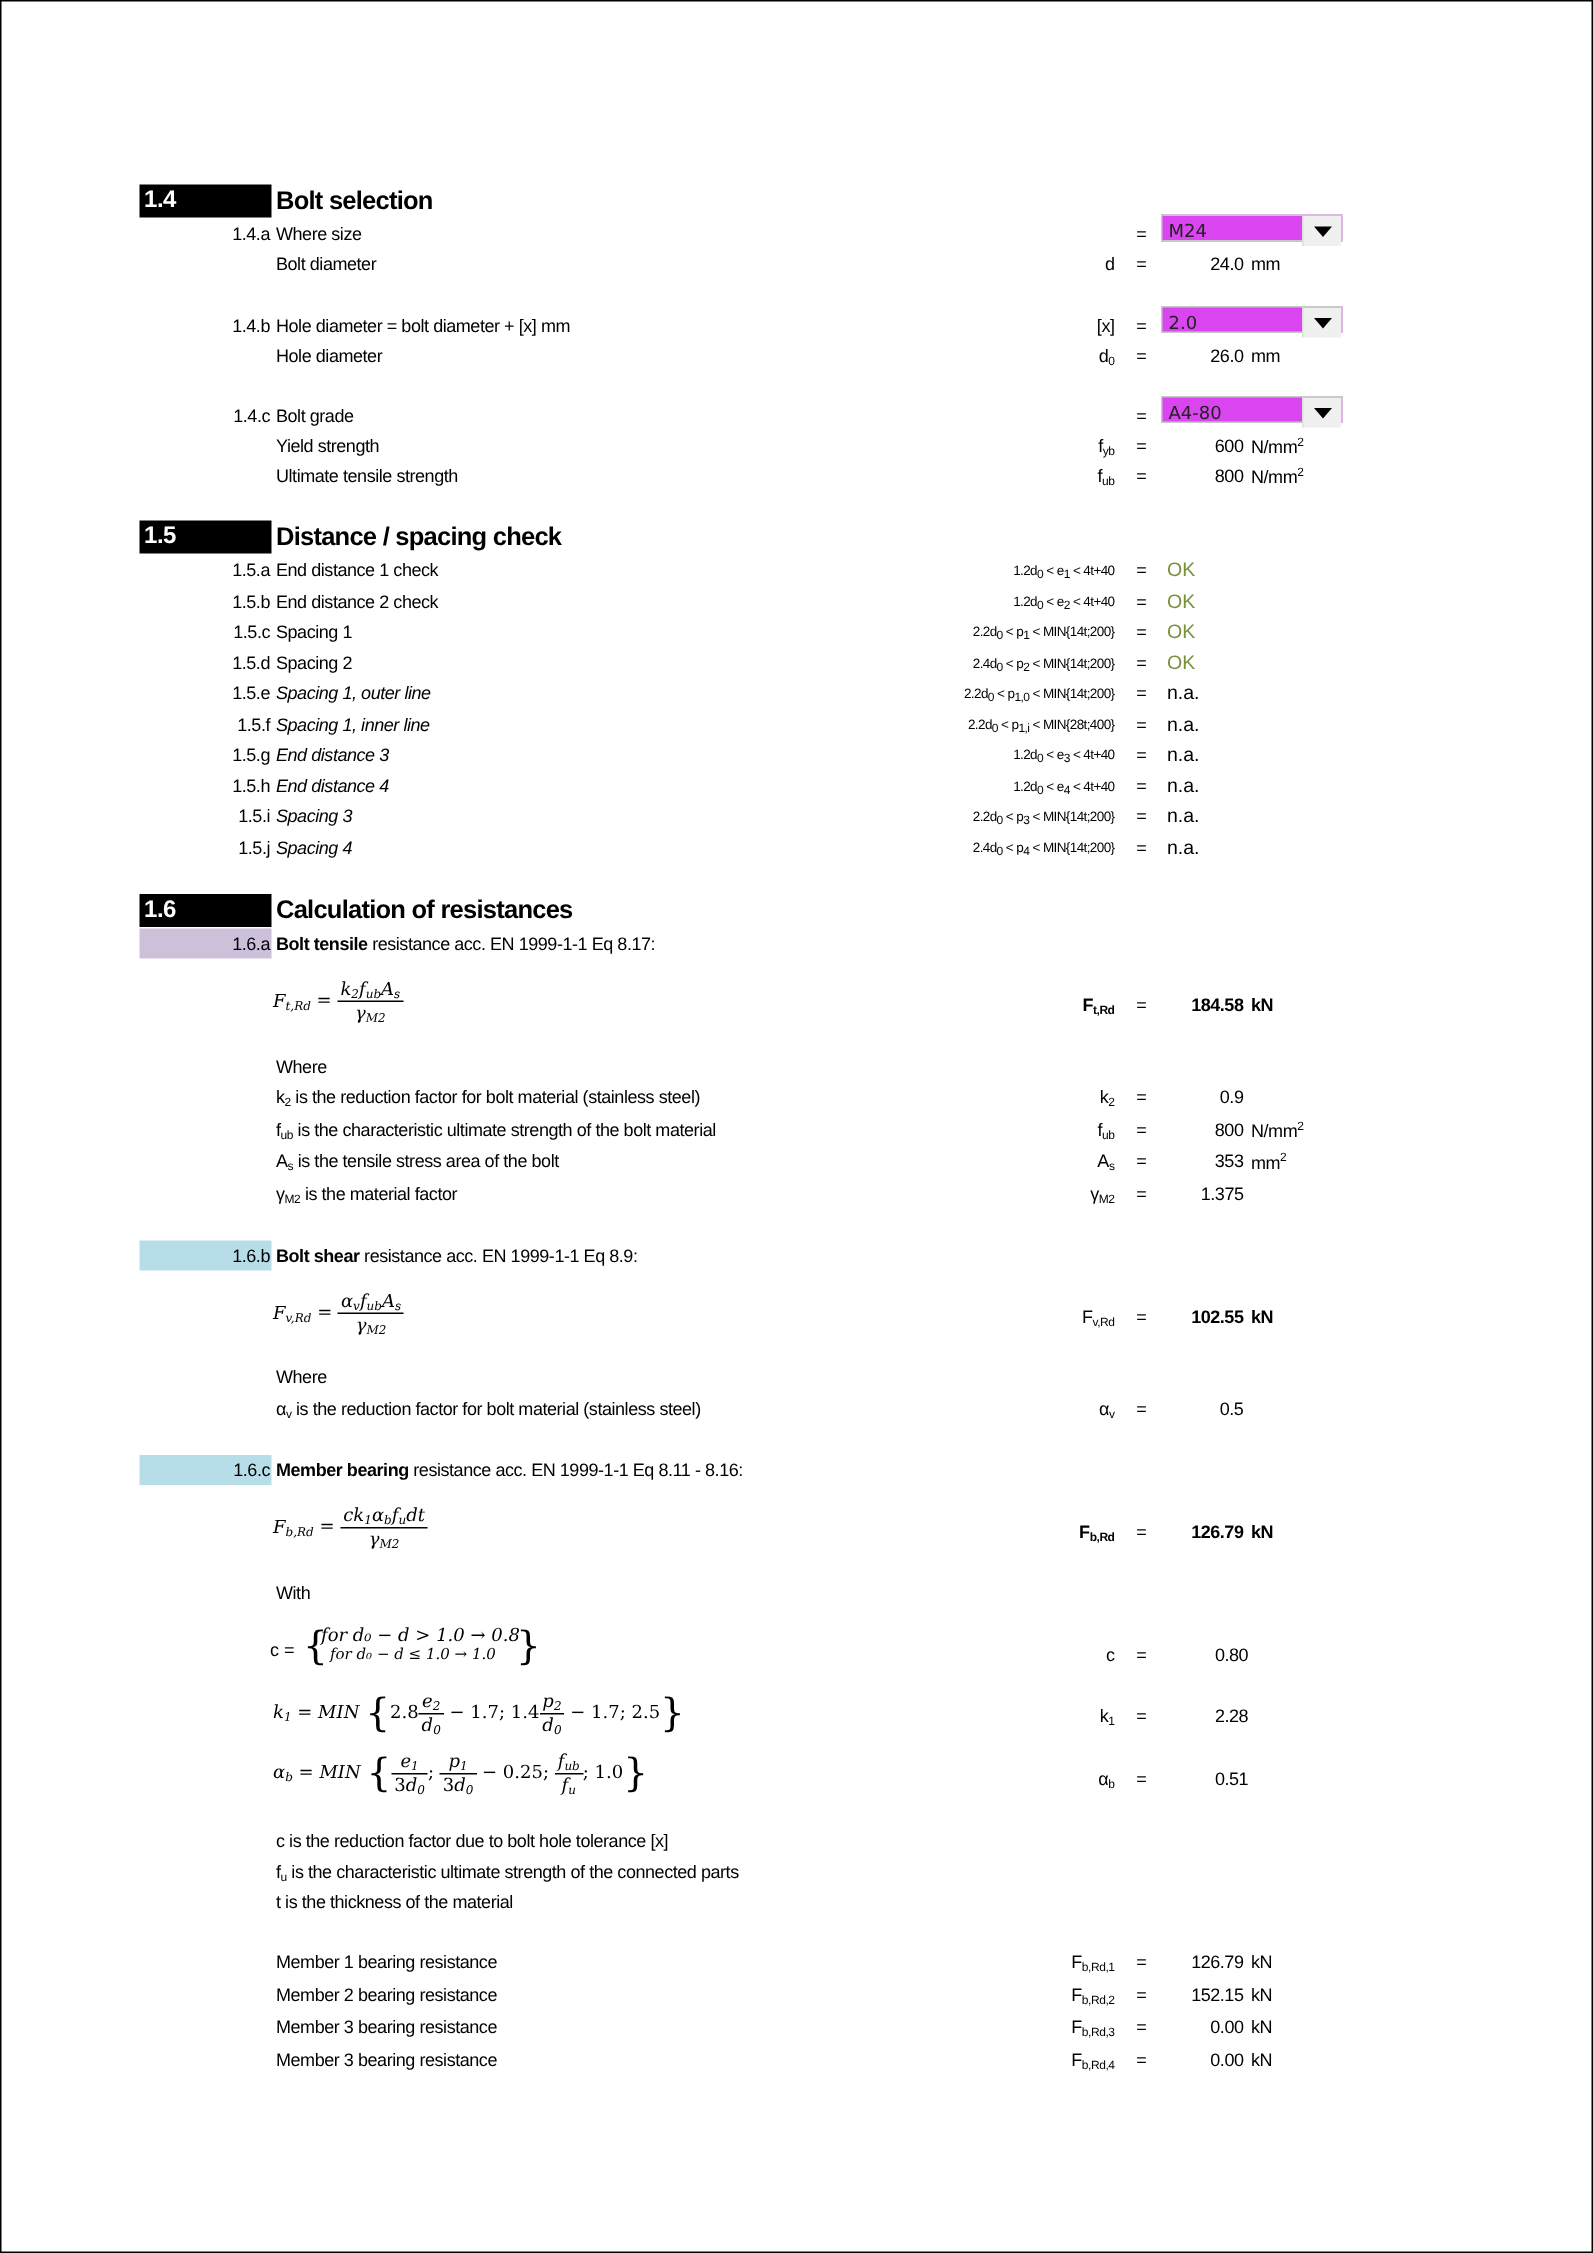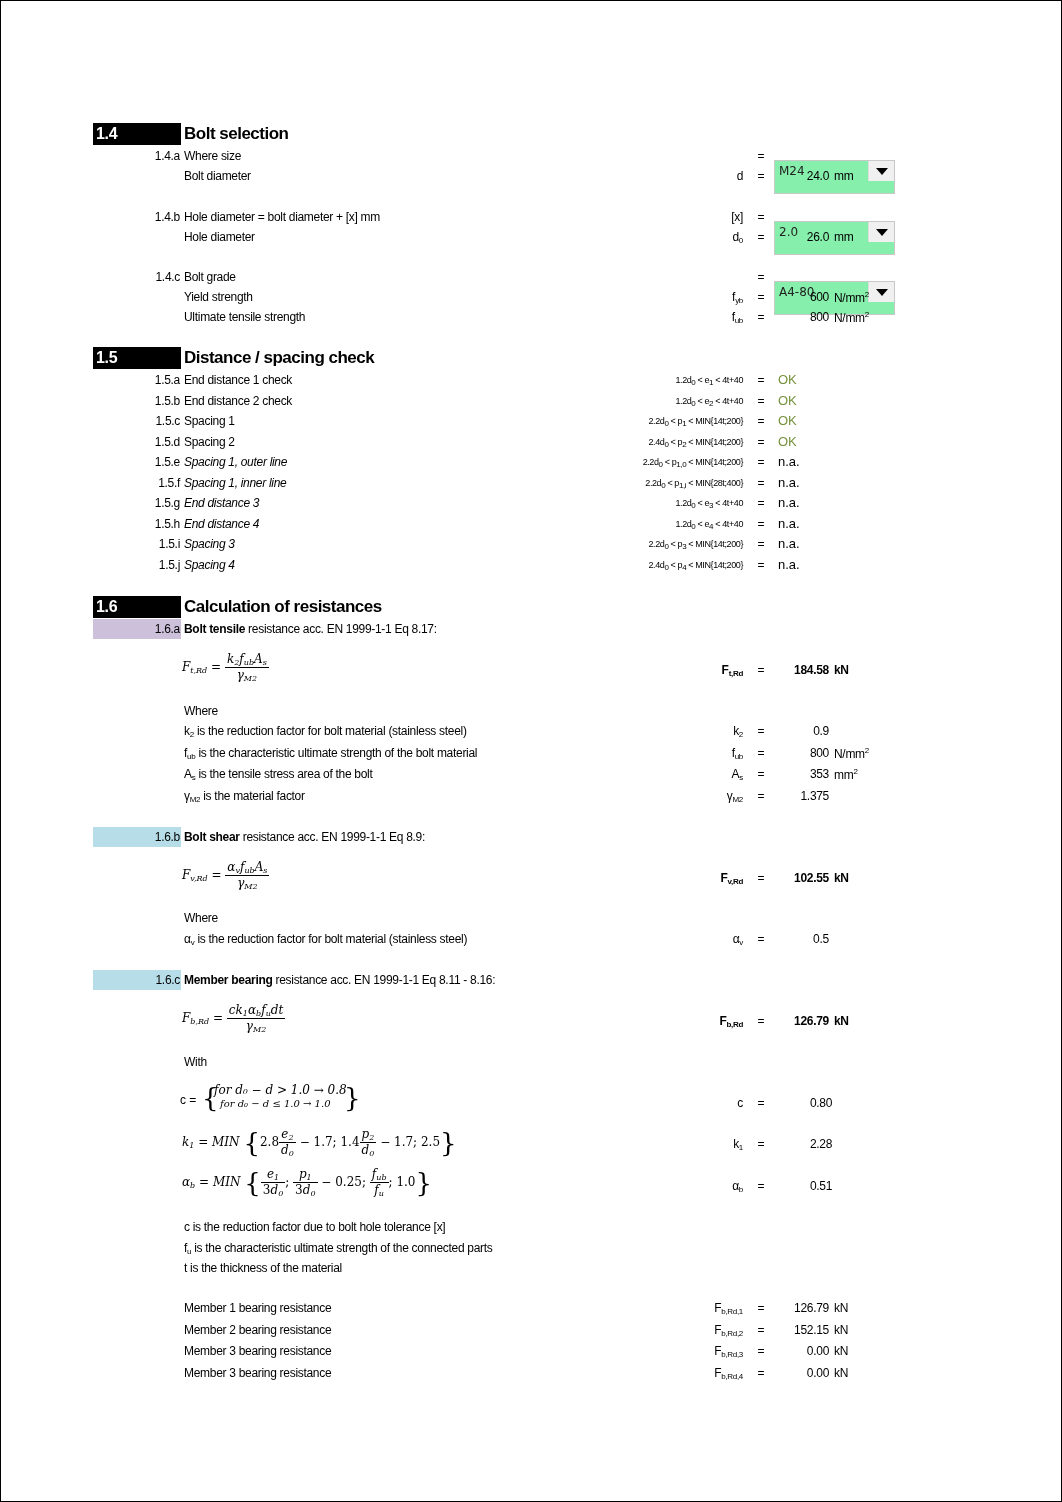--- a/index.html
+++ b/index.html
@@ -19,21 +19,21 @@
   .unit.bold { font-weight: bold; }
   .val.bold { font-weight: bold; }
   .status { position: absolute; left: 777px; top: 2px; font-size: 13px; }
   .ok { color: #76923c; }
   .italic { font-style: italic; }
   .sechead { position: absolute; left: 92px; width: 88px; height: 22px; background: #000; color: #fff; font-size: 16px; font-weight: bold; padding-left: 3px; line-height: 22px; letter-spacing: -0.3px; }
   .sectitle { position: absolute; left: 183px; font-size: 17px; font-weight: bold; letter-spacing: -0.5px; line-height: 22px; }
   .hl { position: absolute; left: 92px; width: 88px; height: 20px; }
   .hl-purple { background: #ccc0da; }
   .hl-blue { background: #b7dee8; }
-  .dropdown { position: absolute; left: 773px; width: 121px; height: 34px; border: 1px solid #c8c8c8; background: #86efac; margin-top: 17px; }
+  .dropdown { position: absolute; left: 773px; width: 121px; height: 18px; border: 1px solid #c8c8c8; background: #d946ef; }
   .dropdown .dd-val { position: absolute; left: 4px; top: 3px; font-family: "DejaVu Sans", sans-serif; font-size: 12px; color: #222; }
   .dropdown .dd-btn { position: absolute; right: 0; top: 0; width: 26px; height: 20px; background: #f0f0f0; border-left: 1px solid #ddd; }
   .dropdown .dd-btn::after { content: ""; position: absolute; left: 7px; top: 7px; border-left: 6px solid transparent; border-right: 6px solid transparent; border-top: 7px solid #000; }
   sub { font-size: 8px; vertical-align: -2px; }
   sup { font-size: 8px; vertical-align: 5px; }
   .math { font-family: "DejaVu Serif", serif; font-style: italic; font-size: 12px; }
   .frac { display: inline-block; vertical-align: middle; text-align: center; }
   .frac .n { display: block; border-bottom: 1px solid #000; padding: 0 2px; }
   .frac .d { display: block; padding: 0 2px; }
   .rm { font-style: normal; }
@@ -245,21 +245,21 @@
   <div class="row" style="top:826px;">
     <span class="num">1.6.b</span>
     <span class="label"><b>Bolt shear</b><span> resistance acc. EN 1999-1-1 Eq 8.9:</span></span>
   </div>
   <div class="abs math" style="left:181px; top:859px;">
     <span>F<sub>v,Rd</sub></span>
     <span class="rm"> = </span>
     <span class="frac"><span class="n">α<sub>v</sub>f<sub>ub</sub>A<sub>s</sub></span><span class="d">γ<sub>M2</sub></span></span>
   </div>
   <div class="row" style="top:867px;">
-    <span class="sym" style="font-weight:bold;"><span>F</span><sub>v,Rd</sub></span>
+    <span class="sym" style="font-weight:normal;"><span>F</span><sub>v,Rd</sub></span>
     <span class="eq">=</span>
     <span class="val bold">102.55</span>
     <span class="unit bold">kN</span>
   </div>
   <div class="row" style="top:907px;">
     <span class="label">Where</span>
   </div>
   <div class="row" style="top:928px;">
     <span class="label"><span>α</span><sub>v</sub><span> is the reduction factor for bolt material (stainless steel)</span></span>
     <span class="sym"><span>α</span><sub>v</sub></span>

